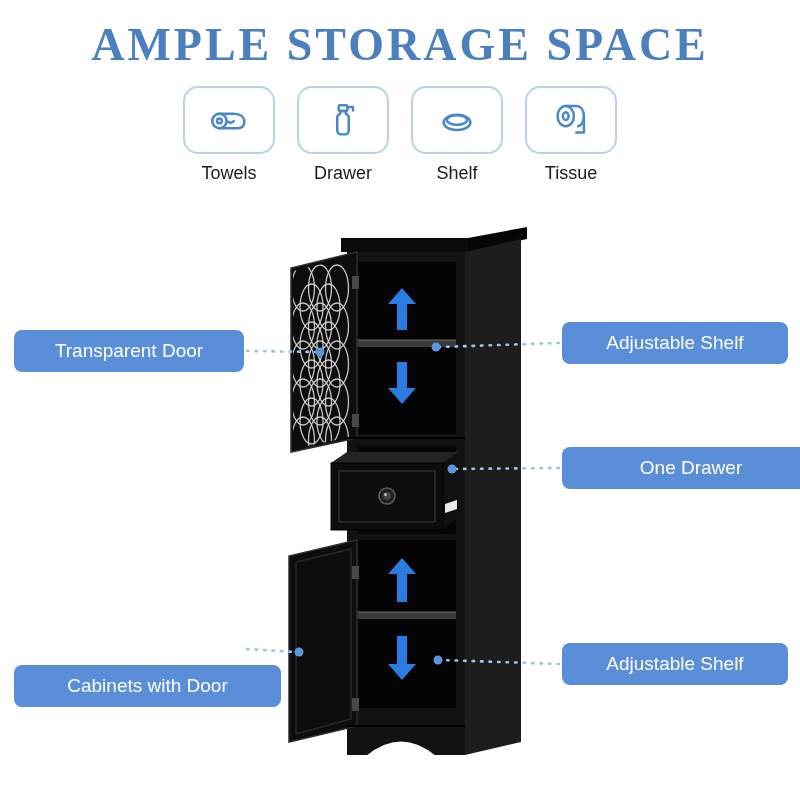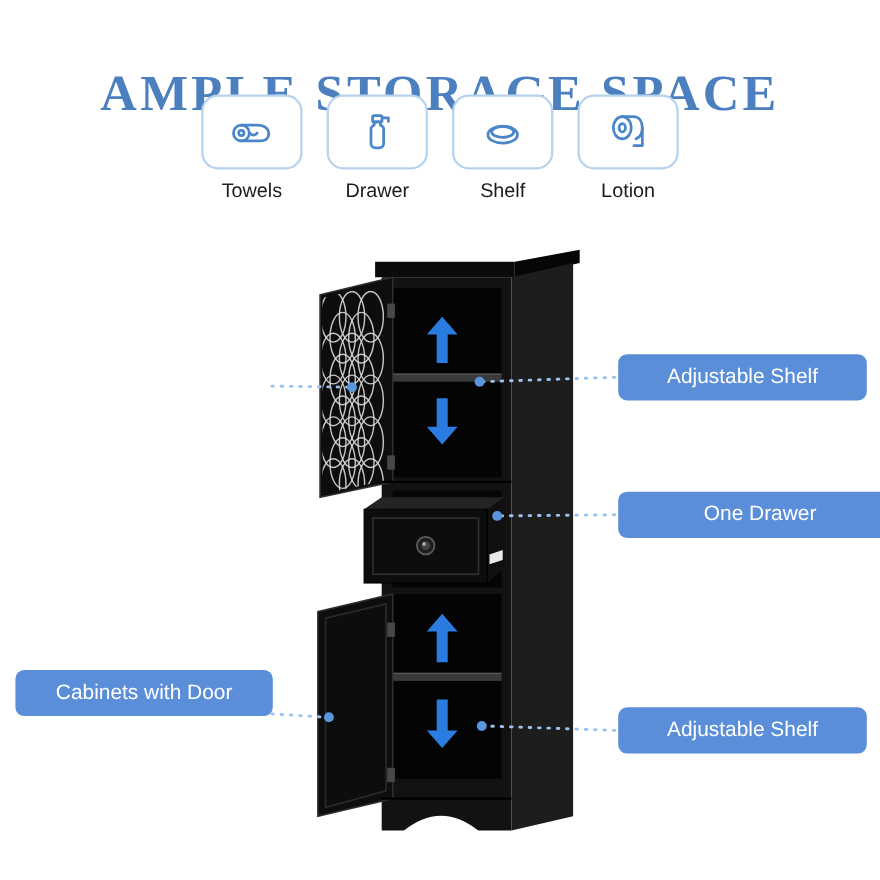--- a/index.html
+++ b/index.html
@@ -3,21 +3,21 @@
 <meta charset="utf-8">
 <style>
   html,body{margin:0;padding:0;background:#fff;}
   #stage{
     position:relative;width:800px;height:800px;background:#fff;overflow:hidden;
     font-family:"Liberation Sans",sans-serif;
   }
   .title{
     position:absolute;top:18px;left:0;right:0;text-align:center;
     font-family:"Liberation Serif",serif;font-weight:700;font-size:46px;
-    letter-spacing:3px;color:var(--title-blue,#4c7fbe);white-space:nowrap;margin-top:40px;
+    letter-spacing:3px;color:var(--title-blue,#4c7fbe);white-space:nowrap;
   }
   .features{
     position:absolute;top:86px;left:0;right:0;
     display:flex;justify-content:center;gap:22px;
   }
   .feature{width:92px;display:flex;flex-direction:column;align-items:center;}
   .card{
     width:88px;height:64px;border:2.5px solid var(--card-border-blue,#b5d2ee);
     border-radius:15px;display:flex;align-items:center;justify-content:center;background:#fff;
   }
@@ -95,21 +95,21 @@
       <div class="card">
         <svg viewBox="0 0 48 48">
           <g class="icon-stroke">
             <ellipse cx="18.5" cy="20" rx="8.5" ry="10.5"></ellipse>
             <ellipse cx="18.5" cy="20" rx="3" ry="4"></ellipse>
             <path d="M18.5,9.5 H29 C34.5,9.5 37.5,14 37.5,20 C37.5,25 35.5,29 31.5,30.5"></path>
             <path d="M37.5,20 V37 H29.5"></path>
           </g>
         </svg>
       </div>
-      <div class="feature-label">Lotion</div>
+      <div class="feature-label">Tissue</div>
     </div>
 
   </div>
 
   <svg class="diagram" viewBox="0 0 800 800">
     <defs>
       <clipPath id="doorClip">
           <polygon points="355,256 293,271 293,449 355,436"></polygon>
         </clipPath>
     </defs>
@@ -200,22 +200,23 @@
       <line class="connector" x1="247" y1="649" x2="296" y2="652"></line>
       <line class="connector" x1="559" y1="664" x2="441" y2="660"></line>
       <circle class="dot" cx="320" cy="352" r="4.5"></circle>
       <circle class="dot" cx="436" cy="347" r="4.5"></circle>
       <circle class="dot" cx="452" cy="469" r="4.5"></circle>
       <circle class="dot" cx="299" cy="652" r="4.5"></circle>
       <circle class="dot" cx="438" cy="660" r="4.5"></circle>
     </g>
   </svg>
 
+  <div class="callout" style="left:14px;top:330px;width:230px">Transparent Door</div>
 
   <div class="callout" style="left:562px;top:322px;width:226px">Adjustable Shelf</div>
 
   <div class="callout" style="left:562px;top:447px;width:258px">One Drawer</div>
 
-  <div class="callout" style="left:14px;top:609px;width:234px">Cabinets with Door</div>
+  <div class="callout" style="left:14px;top:665px;width:267px">Cabinets with Door</div>
 
   <div class="callout" style="left:562px;top:643px;width:226px">Adjustable Shelf</div>
 
 </div>
 
 </body></html>

